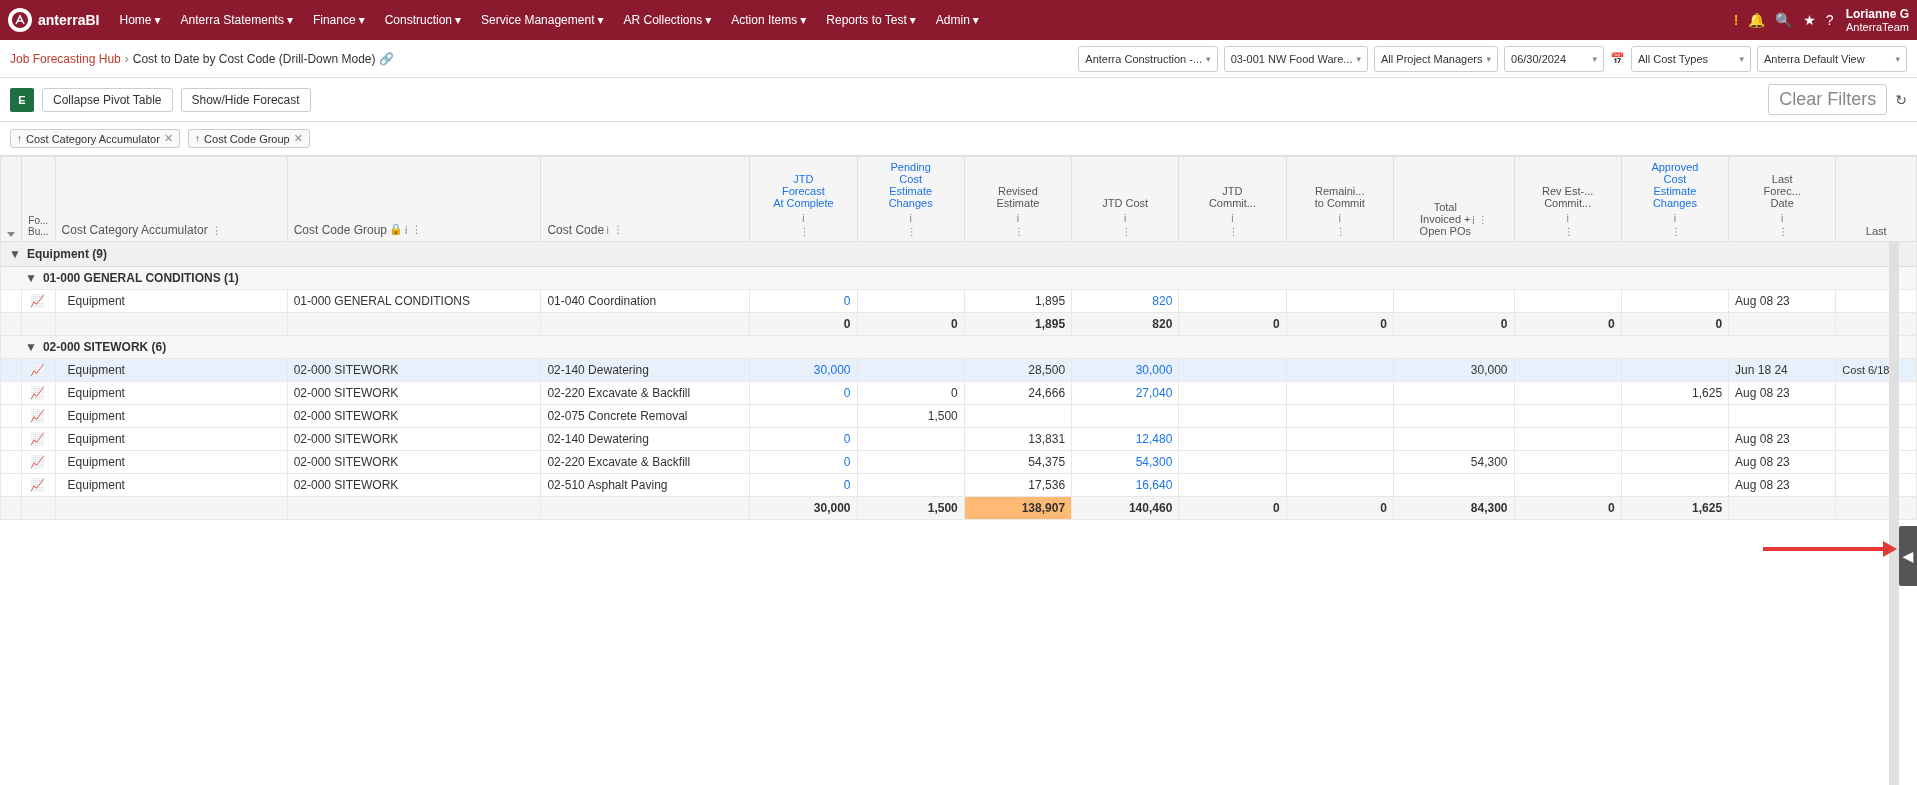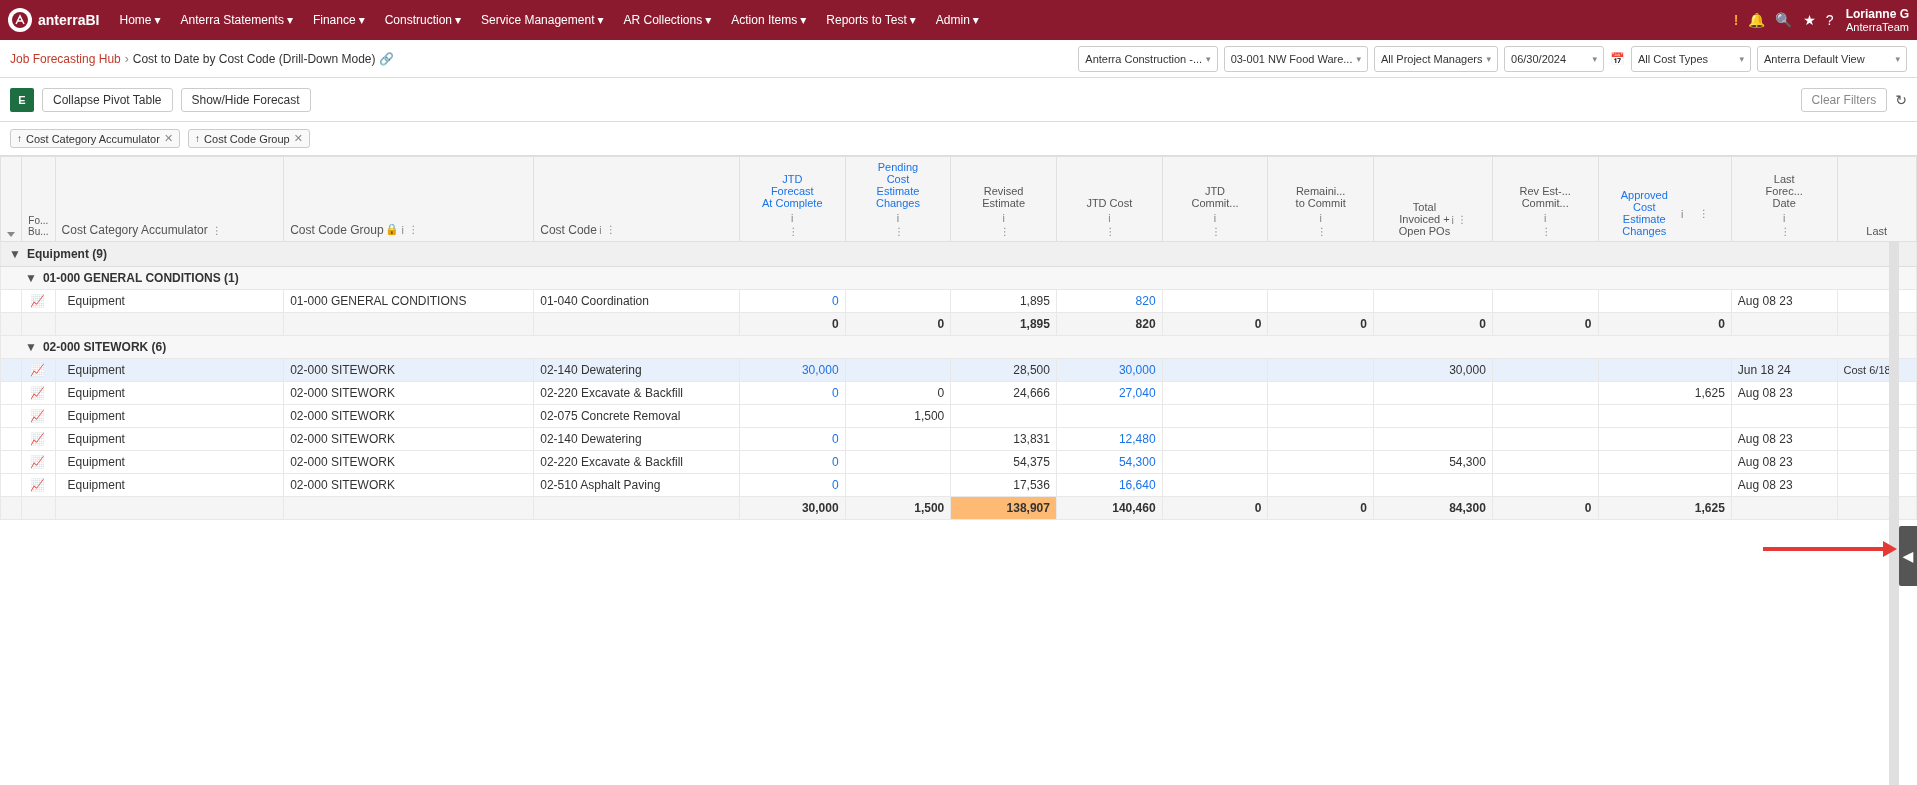--- a/index.html
+++ b/index.html
@@ -80,21 +80,21 @@
       border: 1px solid #ccc; border-radius: 3px; padding: 4px 10px;
       font-size: 12px; cursor: pointer; background: white; color: #333;
       display: flex; align-items: center; gap: 4px;
     }
     .excel-icon {
       width: 24px; height: 24px; background: #1d6f42; color: white;
       display: flex; align-items: center; justify-content: center;
       font-size: 11px; font-weight: bold; border-radius: 2px; cursor: pointer;
     }
     .toolbar-spacer { flex: 1; }
-    .btn-clear { color: #888; font-size: 12px; }
+    .btn-clear { color: #888; font-size: 18px; }
     .refresh-btn { font-size: 14px; cursor: pointer; color: #555; }
 
     
     .active-filters {
       background: white;
       border-bottom: 1px solid #ddd;
       display: flex;
       align-items: center;
       padding: 5px 10px;
       gap: 8px;
@@ -408,21 +408,21 @@
           </div>
         </th>
         <th style="min-width:80px;">
           <div class="th-content" style="flex-direction:column; gap:1px;">
             <span style="font-size:11px;">Rev Est-...<br>Commit...</span>
             <span class="info-icon">ℹ</span>
             <span class="col-icon-btn">⋮</span>
           </div>
         </th>
         <th style="min-width:80px;">
-          <div class="th-content" style="flex-direction:row; gap:13px;">
+          <div class="th-content" style="flex-direction:column; gap:1px;">
             <span style="color:#1a73e8; font-size:11px;">Approved<br>Cost<br>Estimate<br>Changes</span>
             <span class="info-icon">ℹ</span>
             <span class="col-icon-btn">⋮</span>
           </div>
         </th>
         <th style="min-width:80px;">
           <div class="th-content" style="flex-direction:column; gap:1px;">
             <span style="font-size:11px;">Last<br>Forec...<br>Date</span>
             <span class="info-icon">ℹ</span>
             <span class="col-icon-btn">⋮</span>

